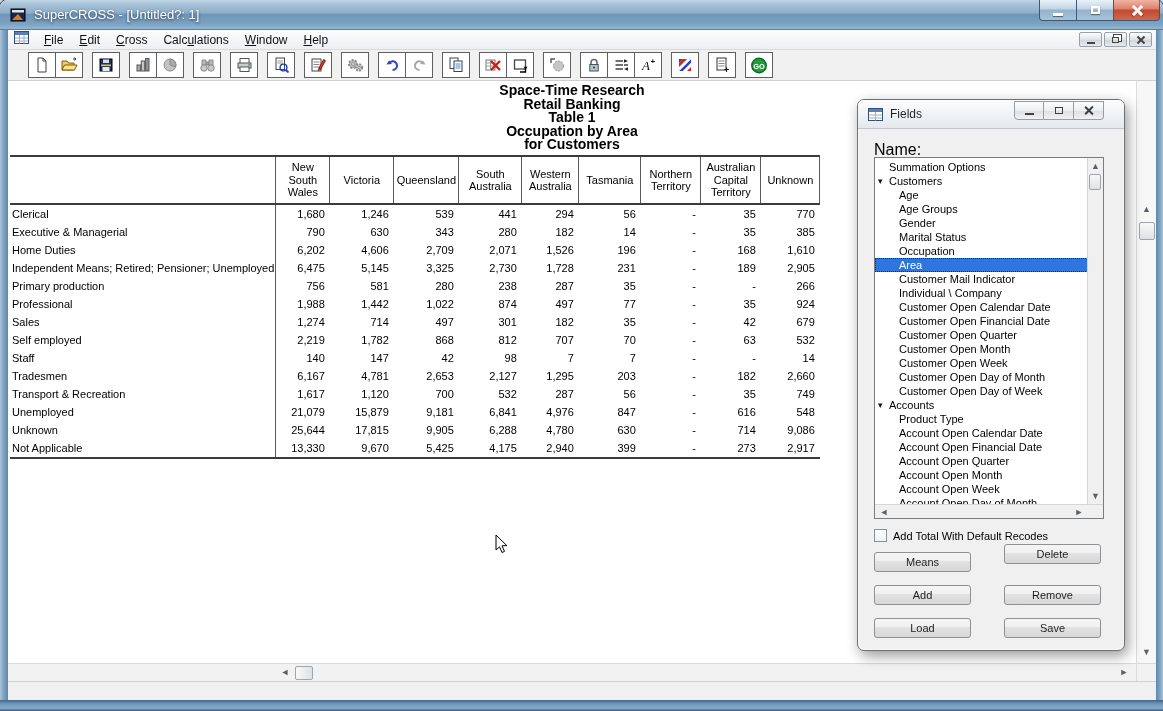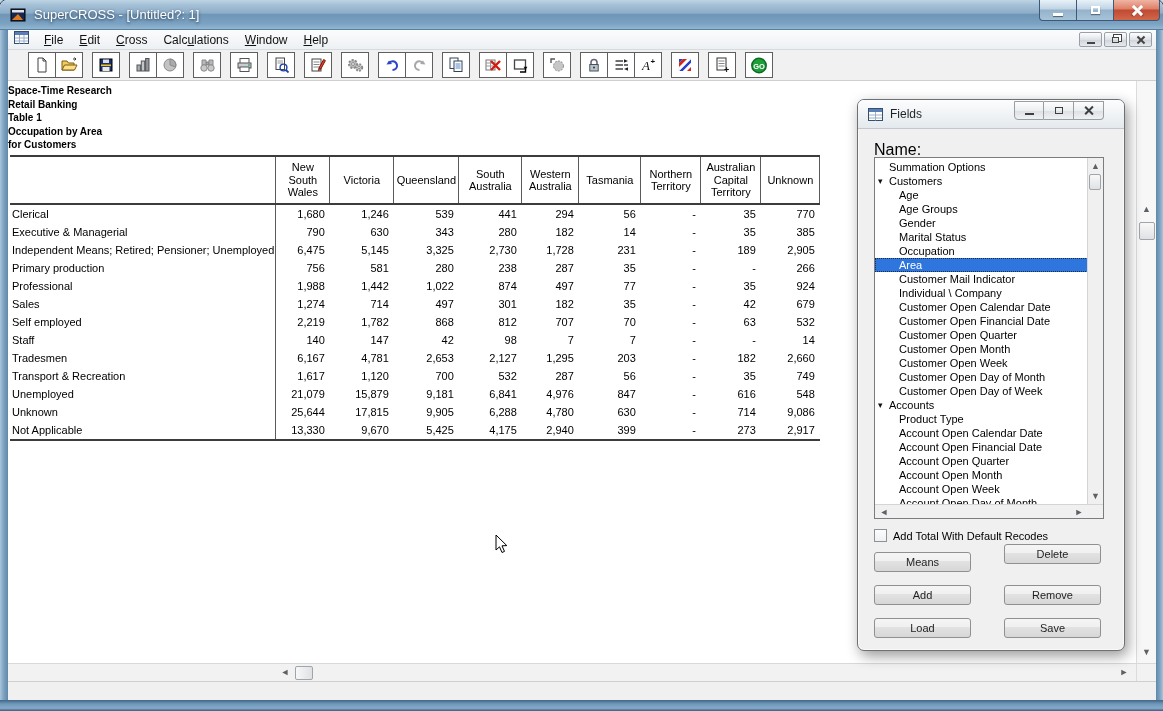--- a/index.html
+++ b/index.html
@@ -48,21 +48,21 @@
   .mg-x:before,.mg-x:after{content:"";position:absolute;left:3px;top:-1px;width:2px;height:10px;background:#444;}
   .mg-x:before{transform:rotate(45deg);} .mg-x:after{transform:rotate(-45deg);}
   
   .toolbar{position:absolute;left:8px;top:50px;width:1148px;height:31px;background:#f1f1f2;border-bottom:1px solid #cfcfcf;
     display:flex;align-items:center;padding-left:20px;}
   .tgroup{display:flex;margin-right:9px;}
   .tbtn{width:28px;height:26px;background:#fff;border:1px solid #5f5f5f;display:flex;align-items:center;justify-content:center;margin-left:-1px;}
   .tgroup .tbtn:first-child{margin-left:0;}
   
   .docarea{position:absolute;left:8px;top:81px;width:1128px;height:582px;background:#fff;overflow:hidden;}
-  .rpt-title{position:absolute;left:0;top:3px;width:100%;text-align:left;font-weight:bold;font-size:10px;line-height:13.6px;color:#000;}
+  .rpt-title{position:absolute;left:0;top:3px;width:100%;text-align:center;font-weight:bold;font-size:14px;line-height:13.6px;color:#000;}
   table.xt{position:absolute;left:2px;top:74px;border-collapse:collapse;table-layout:fixed;font-size:11px;color:#000;}
   table.xt th{font-weight:normal;text-align:center;vertical-align:middle;padding:1px;line-height:12.5px;
     border:1px solid #5a5a5a;border-top:2px solid #3c3c3c;border-bottom:2px solid #3c3c3c;height:48px;background:#fff;}
   table.xt th.corner{border-left:none;}
   table.xt td{height:16px;line-height:16px;white-space:nowrap;overflow:hidden;}
   table.xt td.lbl{border-right:1px solid #5a5a5a;padding-left:2px;}
   table.xt td.num{text-align:right;padding-right:5px;}
   table.xt tr:last-child td{border-bottom:2px solid #3c3c3c;}
   
   .vscroll{position:absolute;left:1136px;top:81px;width:20px;height:582px;background:#f7f7f8;border-left:1px solid #dcdcdc;}
@@ -427,20 +427,32 @@
             <td class="num">630</td>
             <td class="num">343</td>
             <td class="num">280</td>
             <td class="num">182</td>
             <td class="num">14</td>
             <td class="num">-</td>
             <td class="num">35</td>
             <td class="num">385</td>
           </tr>
           <tr>
+            <td class="lbl">Home Duties</td>
+            <td class="num">6,202</td>
+            <td class="num">4,606</td>
+            <td class="num">2,709</td>
+            <td class="num">2,071</td>
+            <td class="num">1,526</td>
+            <td class="num">196</td>
+            <td class="num">-</td>
+            <td class="num">168</td>
+            <td class="num">1,610</td>
+          </tr>
+          <tr>
             <td class="lbl">Independent Means; Retired; Pensioner; Unemployed</td>
             <td class="num">6,475</td>
             <td class="num">5,145</td>
             <td class="num">3,325</td>
             <td class="num">2,730</td>
             <td class="num">1,728</td>
             <td class="num">231</td>
             <td class="num">-</td>
             <td class="num">189</td>
             <td class="num">2,905</td>

